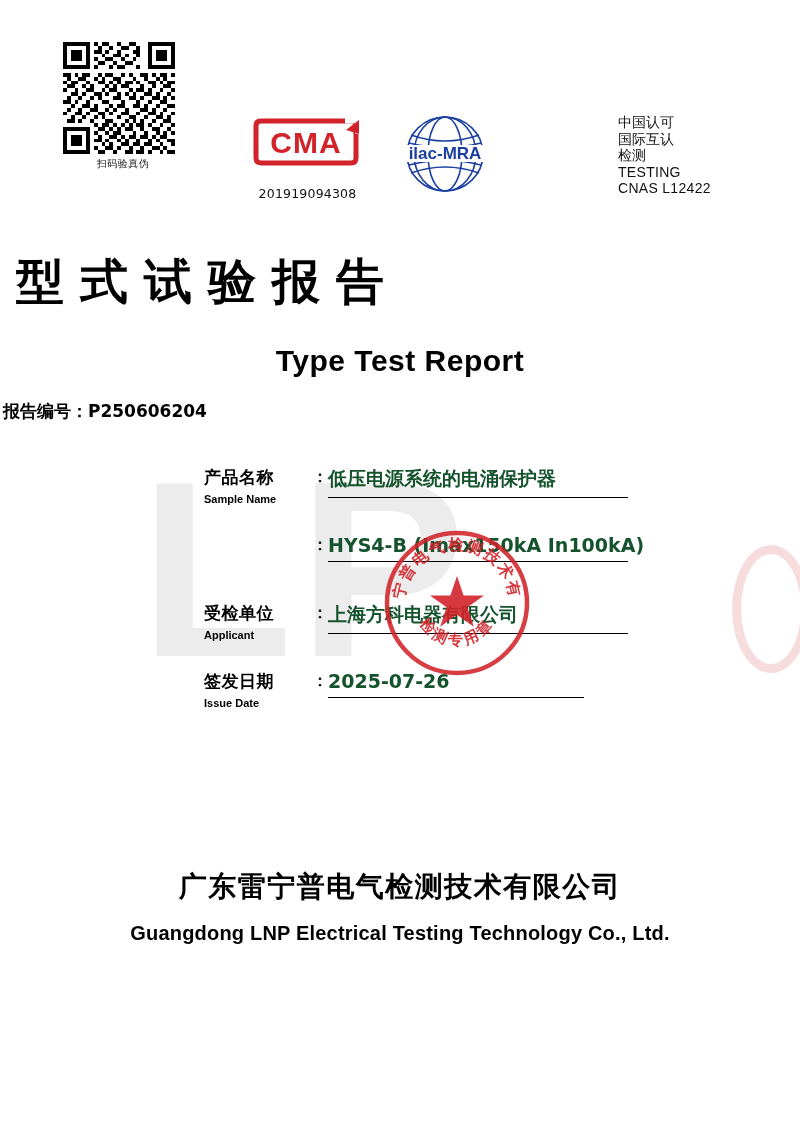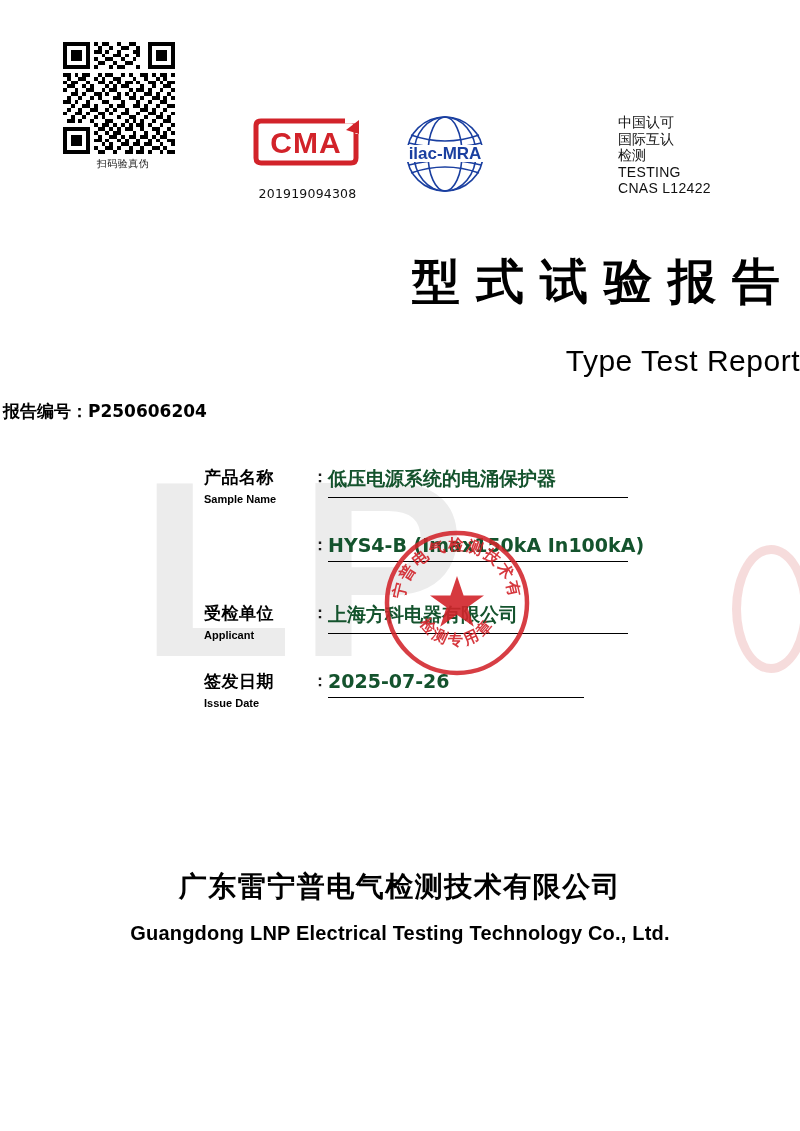--- a/index.html
+++ b/index.html
@@ -100,37 +100,37 @@
     font-family: "Liberation Sans", sans-serif;
     letter-spacing: 0.3px;
   }
 
   
   .title-cn {
     position: absolute;
     top: 250px;
     left: 0;
     width: 796px;
-    text-align: right;
+    text-align: left;
     font-family: "DejaVu Sans", sans-serif;
     font-size: 48px;
     font-weight: bold;
     letter-spacing: 16px;
     text-indent: 16px;
     color: #000;
   }
   .title-en {
     position: absolute;
     top: 344px;
     left: 0;
     width: 800px;
-    text-align: right;
+    text-align: center;
     font-family: "Liberation Sans", sans-serif;
     font-size: 30px;
-    font-weight: normal;
+    font-weight: bold;
     letter-spacing: 0.5px;
     color: #000;
   }
   .report-no {
     position: absolute;
     top: 400px;
     left: 3px;
     width: 748px;
     text-align: left;
     font-family: "DejaVu Sans", sans-serif;

